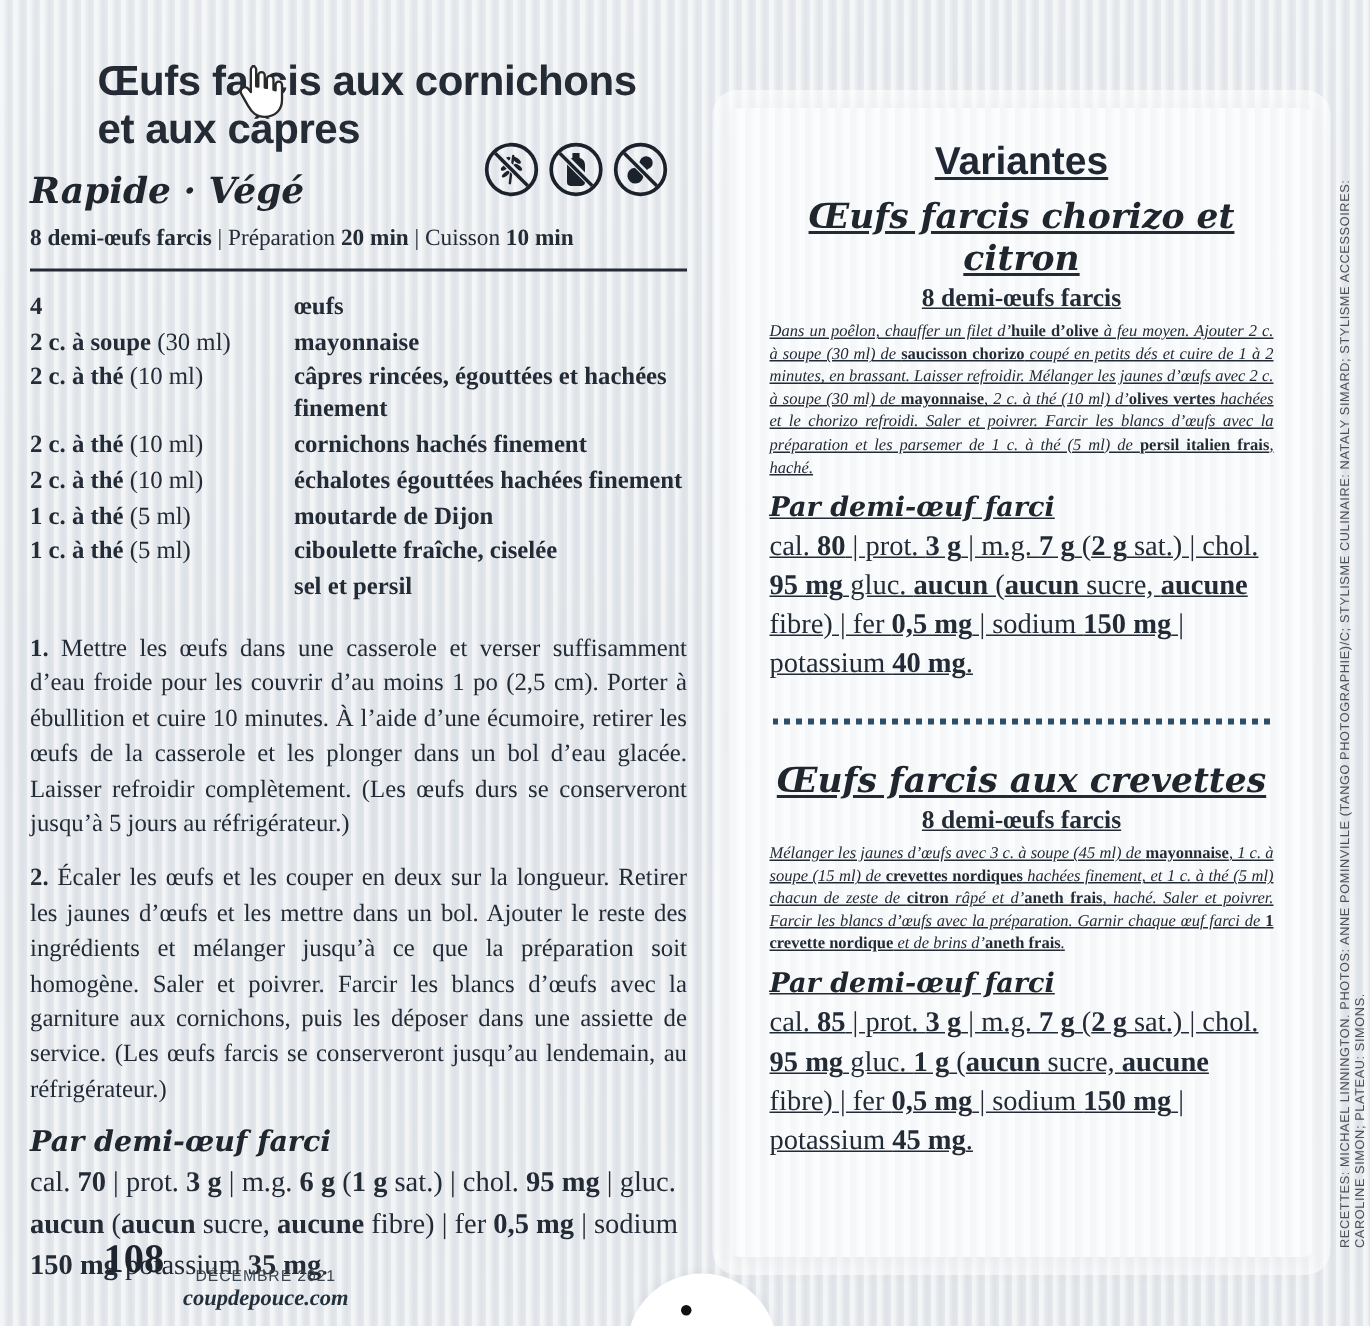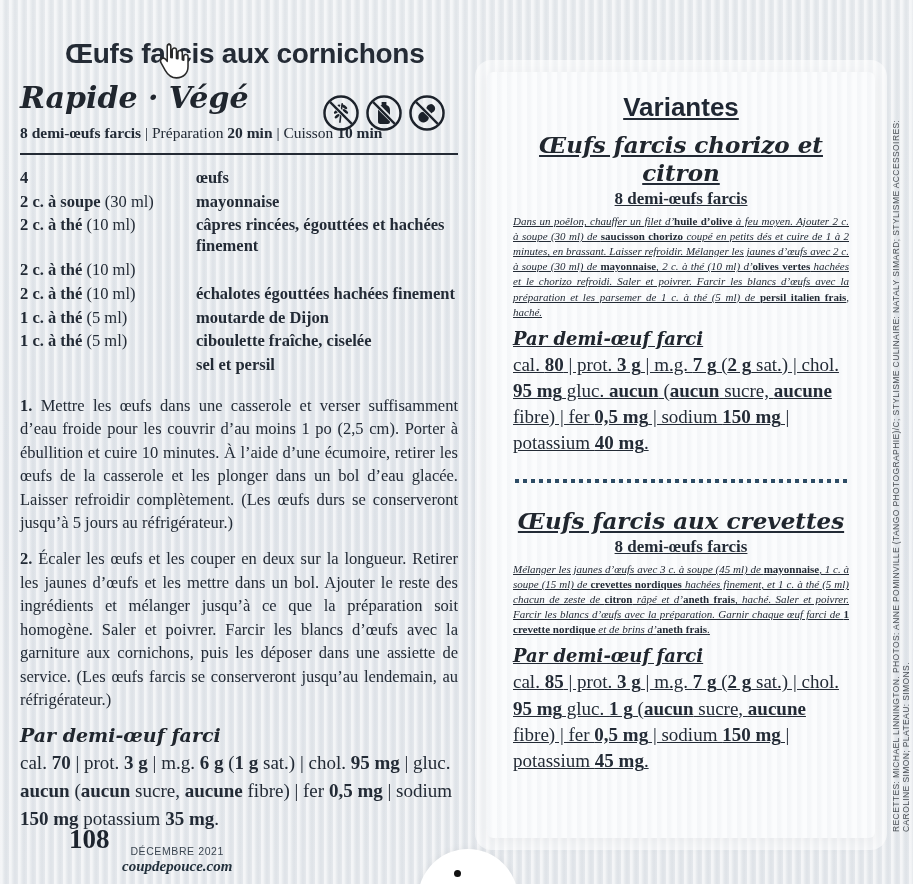--- a/index.html
+++ b/index.html
@@ -12,21 +12,21 @@
       linear-gradient(180deg,#e9ecef 0%, #e2e6eb 55%, #e6e9ed 100%);
     font-family:"Liberation Serif", serif; color:#232b36;
   }
   .b { font-weight:700; font-style:normal; }
   .script { font-family:"DejaVu Serif", serif; font-style: italic; font-weight:700; }
 
   
   .left-col { position:absolute; left:20px; top:38px; width:438px; }
   .title { font:700 28px/1.14 "Liberation Sans", sans-serif; color:#242b35; letter-spacing:-0.3px; }
   .title span { display:block;margin-left:45px; }
-  .tags { margin-top:10px; font-size:30px; color:#20262e; }
+  .tags { margin-top:10px; font-size:24px; color:#20262e; }
   .diet-icons { position:absolute; top:56px; right:12px; display:flex; gap:5px; }
   .diet-icons svg { display:block; }
   .meta { margin-top:9px; font-size:15.5px; }
   .rule { margin:11px 0 13px; border:none; border-top:2px solid #242b35; }
   .ing-row { display:flex; margin:3px 0; font-size:16.5px; line-height:1.26; }
   .ing-qty { width:176px; flex:none; }
   .ing-name { flex:1; font-weight:700; }
   .steps { margin-top:18px; }
   .step { margin-bottom:13px; font-size:16.5px; line-height:1.42; text-align:justify; }
   .nut-head { font-size:19px; margin-top:2px; color:#20262e; }
@@ -70,20 +70,21 @@
   }
 </style>
 </head>
 <body>
 
 <div class="page">
 
   <main class="left-col">
     <h1 class="title">
       <span>Œufs farcis aux cornichons</span>
+      <span>et aux câpres</span>
     </h1>
 
     <div class="tags script">Rapide · Végé</div>
 
     <div class="diet-icons">
       <span>
         <svg width="38" height="38" viewBox="0 0 40 40">
           <g fill="#1c222b">
             <rect x="19.2" y="9.5" width="1.7" height="21" rx="0.8" transform="rotate(7 20 20)"></rect>
             <ellipse cx="16.3" cy="13.5" rx="3.4" ry="1.5" transform="rotate(-38 16.3 13.5)"></ellipse>
@@ -136,20 +137,21 @@
           <span class="ing-name">mayonnaise</span>
         </div>
 
         <div class="ing-row">
           <span class="ing-qty"><span class="b">2 c. à thé</span> <span class="note">(10 ml)</span></span>
           <span class="ing-name">câpres rincées, égouttées et hachées finement</span>
         </div>
 
         <div class="ing-row">
           <span class="ing-qty"><span class="b">2 c. à thé</span> <span class="note">(10 ml)</span></span>
+          <span class="ing-name">cornichons hachés finement</span>
         </div>
 
         <div class="ing-row">
           <span class="ing-qty"><span class="b">2 c. à thé</span> <span class="note">(10 ml)</span></span>
           <span class="ing-name">échalotes égouttées hachées finement</span>
         </div>
 
         <div class="ing-row">
           <span class="ing-qty"><span class="b">1 c. à thé</span> <span class="note">(5 ml)</span></span>
           <span class="ing-name">moutarde de Dijon</span>

